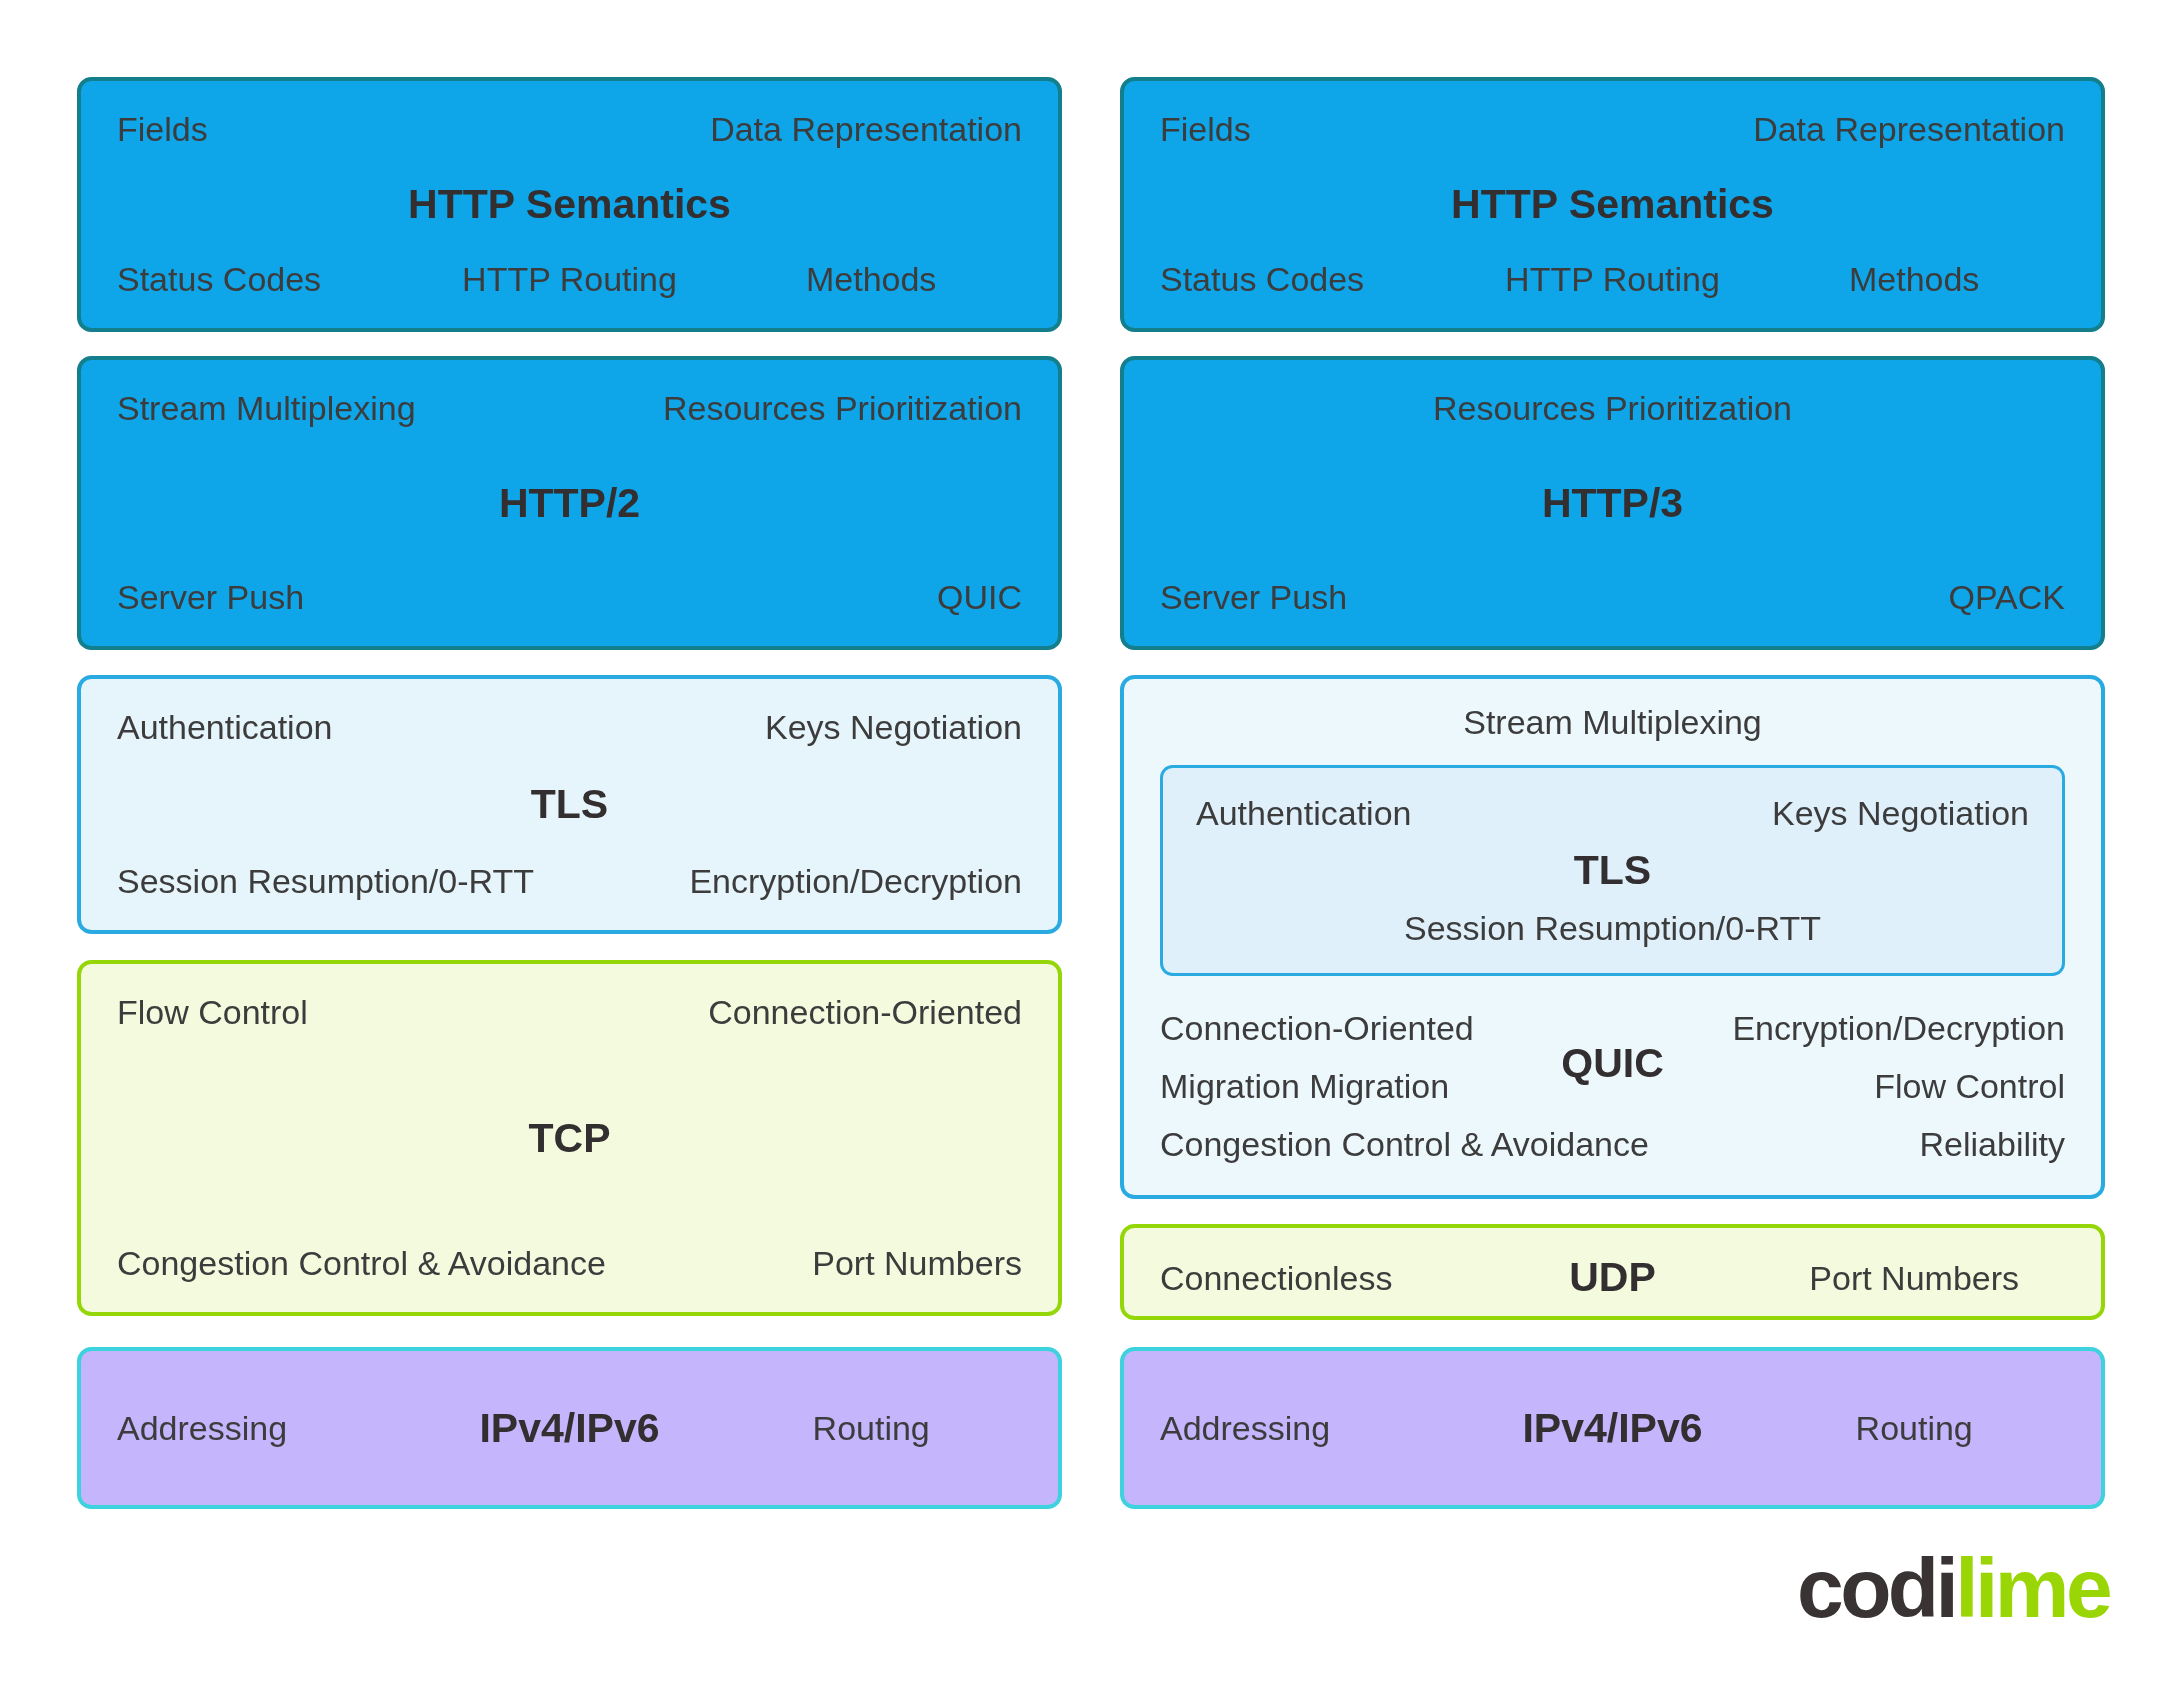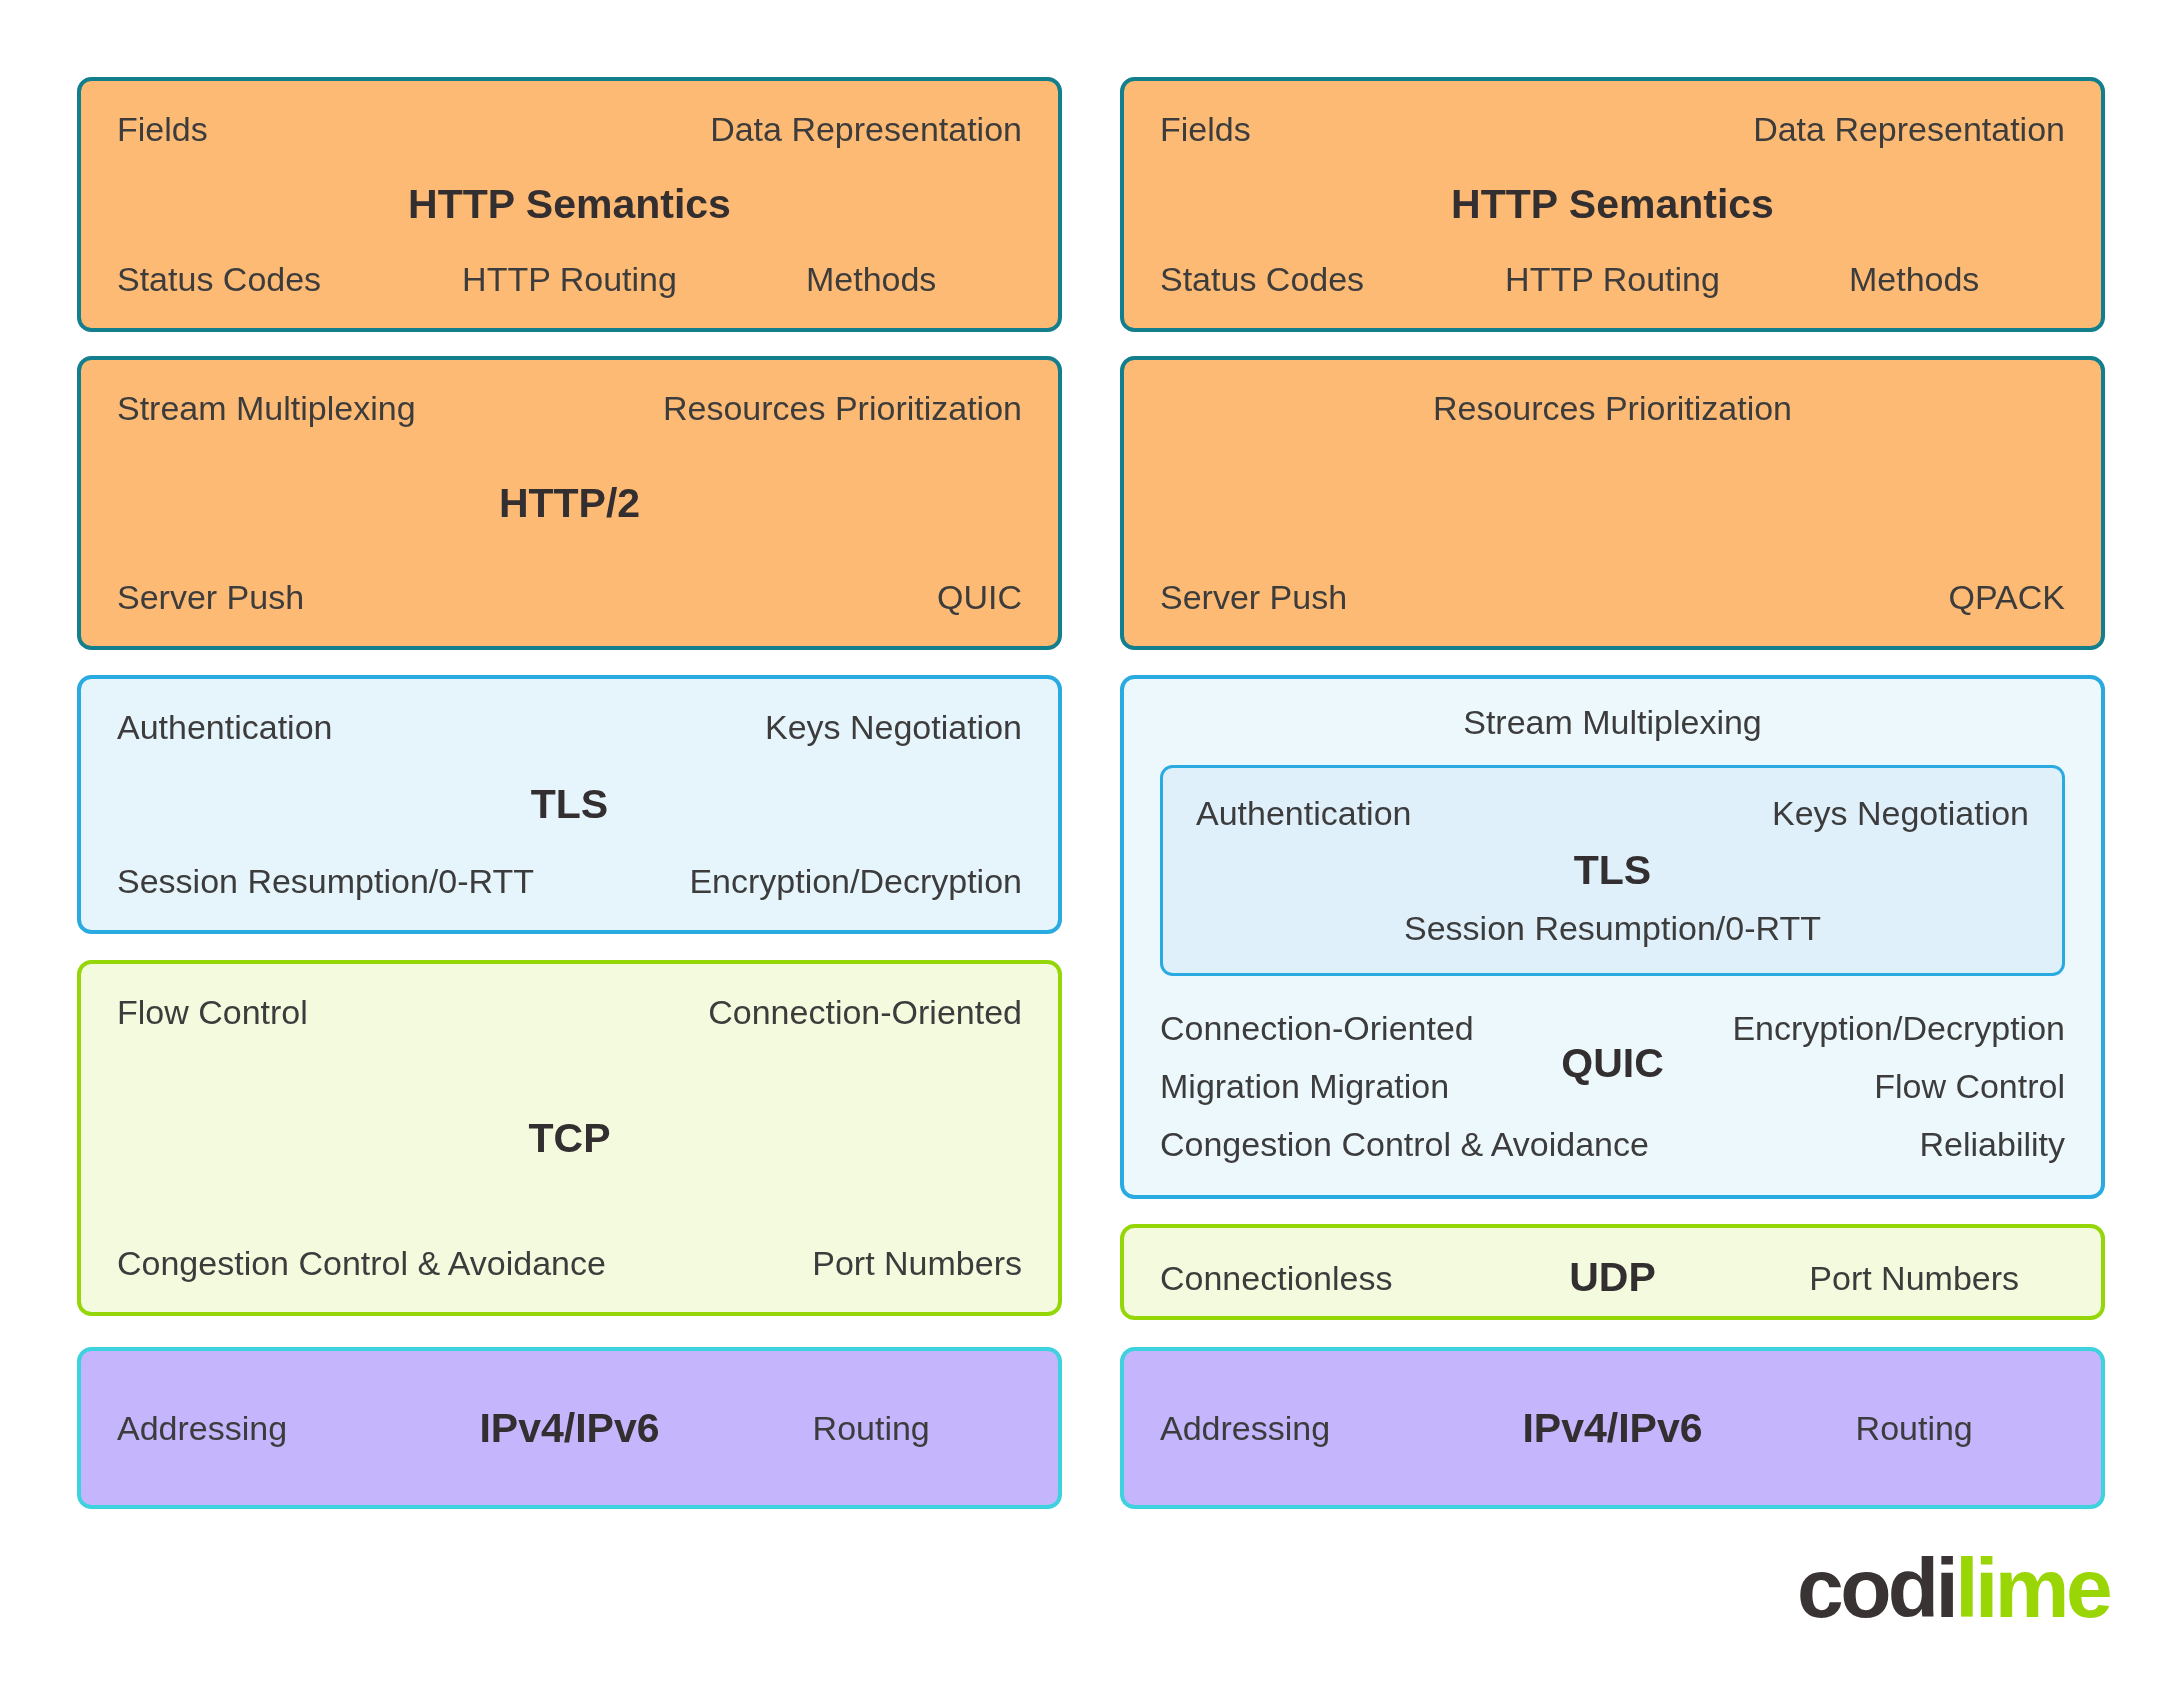--- a/index.html
+++ b/index.html
@@ -9,21 +9,21 @@
   }
   .column { position:absolute; top:77px; width:985px; }
   .col-left  { left:77px;  }
   .col-right { left:1120px; }
 
   .box {
     position:absolute; left:0; right:0; box-sizing:border-box;
     border-radius:14.5px; display:flex; flex-direction:column;
     justify-content:space-between; padding:29px 36px;
   }
-  .teal { background:#fdba74; border:4.5px solid #137f8d; }
+  .teal { background:#0ea5e9; border:4.5px solid #137f8d; }
   .blue { background:#e6f4fc; border:4.5px solid #29abe2; }
   .quic-box { background:#edf8fd; border:4.5px solid #29abe2; justify-content:flex-start; padding:23.6px 36px 27px; }
   .lime { background:#f4fade; border:4.5px solid #94d607; }
   .cyan { background:#c4b5fd; border:4.5px solid #3ed2de; }
 
   .label { font-size:34px; color:#3c3c3c; }
   .title { font-size:41px; font-weight:bold; color:#332e2f; }
   .t-center { text-align:center; }
 
   .row  { display:flex; justify-content:space-between; align-items:baseline; }
@@ -143,20 +143,21 @@
       <div class="title t-center">HTTP Semantics</div>
       <div class="row3">
         <span class="label cell-l">Status Codes</span>
         <span class="label cell-c">HTTP Routing</span>
         <span class="label cell-r">Methods</span>
       </div>
     </div>
 
     <div class="box teal pos-h3">
       <div class="label t-center">Resources Prioritization</div>
+      <div class="title t-center">HTTP/3</div>
       <div class="row">
         <span class="label">Server Push</span>
         <span class="label">QPACK</span>
       </div>
     </div>
 
     <div class="box quic-box pos-quic">
       <div class="label quic-top">Stream Multiplexing</div>
 
       <div class="nested-tls">

